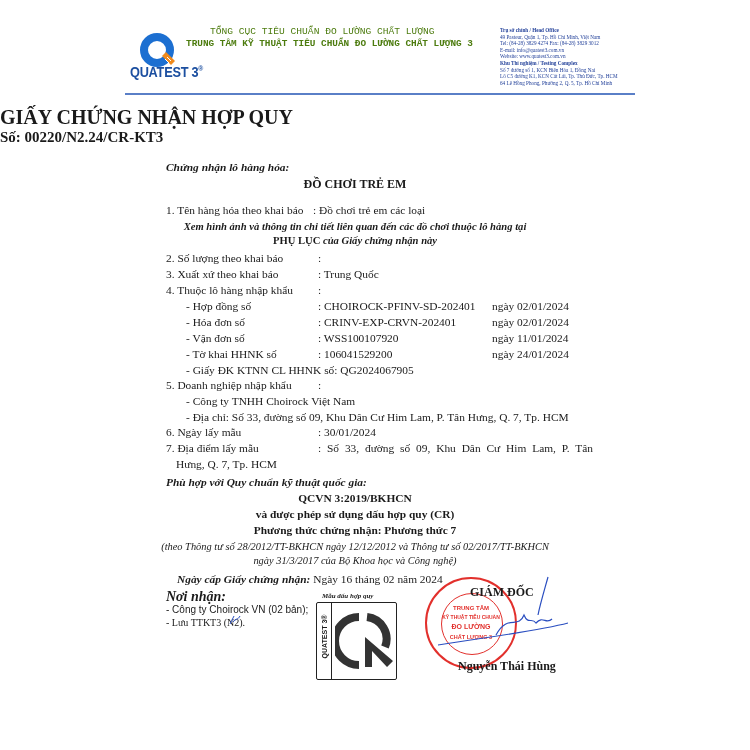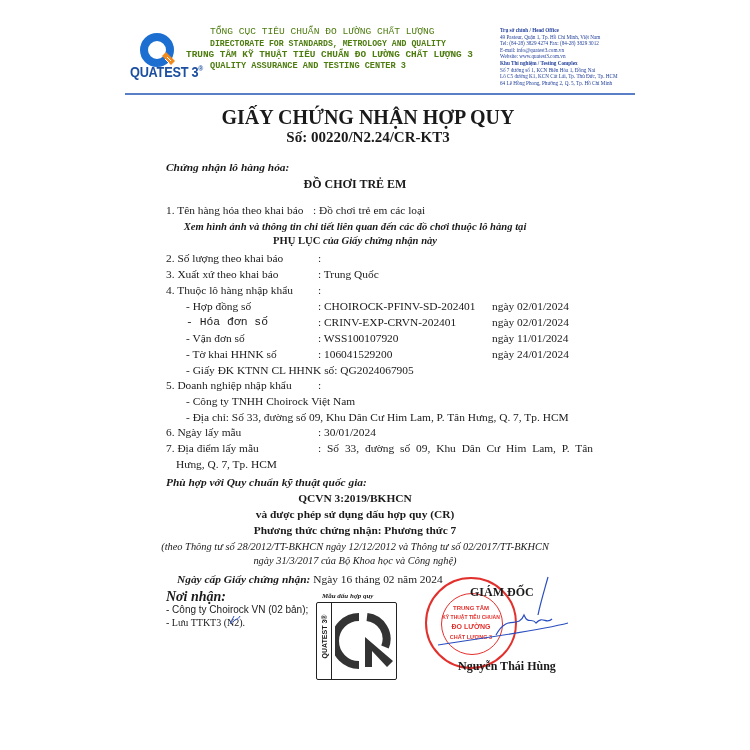--- a/index.html
+++ b/index.html
@@ -13,21 +13,21 @@
   .logo-text sup { font-size:8px; }
   .hdr-center { position:absolute; left:210px; top:26px; width:300px; text-align:left; color:#4d7c0f;font-family:Liberation Mono, monospace; }
   .hdr-center .l1 { font-size:9.6px; line-height:12px; }
   .hdr-center .l2 { font-size:8.2px; font-weight:bold; line-height:11px; }
   .hdr-center .l3 { font-size:9.4px; font-weight:bold; line-height:12px; white-space:nowrap; margin-left:-24px; }
   .hdr-center .l4 { font-size:8.6px; font-weight:bold; line-height:11px; }
   .hdr-right { position:absolute; left:500px; top:27px; width:160px; font-size:5.2px; line-height:6.6px; color:#23419a; }
   .hdr-right b { font-weight:bold; }
   .hdr-line { position:absolute; left:125px; top:93px; width:510px; height:2px; background:#5a7fc7; }
 
-  .title { position:absolute; left:0; width:736px; text-align:center; font-weight:bold; }
+  .title { position:absolute; left:0; width:736px; font-weight:bold; }
   .t1 { top:106px; font-size:20px; }
   .t2 { top:129px; font-size:15px; }
 
   .txt { position:absolute; font-size:11.4px; line-height:15px; white-space:nowrap; }
   .it { font-style:italic; }
   .bd { font-weight:bold; }
   .center { text-align:center; left:0; width:710px; }
 
   
   .cr-box { position:absolute; left:316px; top:602px; width:79px; height:76px; border:1.2px solid #222; border-radius:2px; }
@@ -48,23 +48,21 @@
     <circle cx="19" cy="18" r="13" fill="none" stroke="#1c6fd1" stroke-width="8"></circle>
     <path d="M24 24 L33 33 L37 29 L28 20 Z" fill="#f08a1c"></path>
     <path d="M27 27 L31 31 M29 25 L33 29" stroke="#fff" stroke-width="1"></path>
   </svg>
   <div class="logo-text">
     <span>QUATEST 3</span><sup>®</sup>
   </div>
 
   <div class="hdr-center">
     <div class="l1">TỔNG CỤC TIÊU CHUẨN ĐO LƯỜNG CHẤT LƯỢNG</div>
-    <div class="l2">DIRECTORATE FOR STANDARDS, METROLOGY AND QUALITY</div>
     <div class="l3">TRUNG TÂM KỸ THUẬT TIÊU CHUẨN ĐO LƯỜNG CHẤT LƯỢNG 3</div>
-    <div class="l4">QUALITY ASSURANCE AND TESTING CENTER 3</div>
   </div>
 
   <div class="hdr-right">
     <div><b>Trụ sở chính / Head Office</b></div>
     <div>49 Pasteur, Quận 1, Tp. Hồ Chí Minh, Việt Nam</div>
     <div>Tel: (84-28) 3829 4274    Fax: (84-28) 3829 3012</div>
     <div>E-mail: info@quatest3.com.vn</div>
     <div>Website: www.quatest3.com.vn</div>
     <div><b>Khu Thí nghiệm / Testing Complex</b></div>
     <div>Số 7 đường số 1, KCN Biên Hòa 1, Đồng Nai</div>
@@ -90,21 +88,21 @@
 <div class="txt" style="left:166px; top:267px;">3. Xuất xứ theo khai báo</div>
 <div class="txt" style="left:318px; top:267px;">: Trung Quốc</div>
 <div class="txt" style="left:166px; top:283px;">4. Thuộc lô hàng nhập khẩu</div>
 <div class="txt" style="left:318px; top:283px;">:</div>
 
 <div>
   <div class="txt" style="left:186px; top:299px;">-   Hợp đồng số</div>
   <div class="txt" style="left:318px; top:299px;">: CHOIROCK-PFINV-SD-202401</div>
   <div class="txt" style="left:492px; top:299px;">ngày 02/01/2024</div>
 
-  <div class="txt" style="left:186px; top:315px;font-family:Liberation Mono, monospace;">-   Hóa đơn số</div>
+  <div class="txt" style="left:186px; top:315px;">-   Hóa đơn số</div>
   <div class="txt" style="left:318px; top:315px;">: CRINV-EXP-CRVN-202401</div>
   <div class="txt" style="left:492px; top:315px;">ngày 02/01/2024</div>
 
   <div class="txt" style="left:186px; top:331px;">-   Vận đơn số</div>
   <div class="txt" style="left:318px; top:331px;">: WSS100107920</div>
   <div class="txt" style="left:492px; top:331px;">ngày 11/01/2024</div>
 
   <div class="txt" style="left:186px; top:347px;">-   Tờ khai HHNK số</div>
   <div class="txt" style="left:318px; top:347px;">: 106041529200</div>
   <div class="txt" style="left:492px; top:347px;">ngày 24/01/2024</div>

